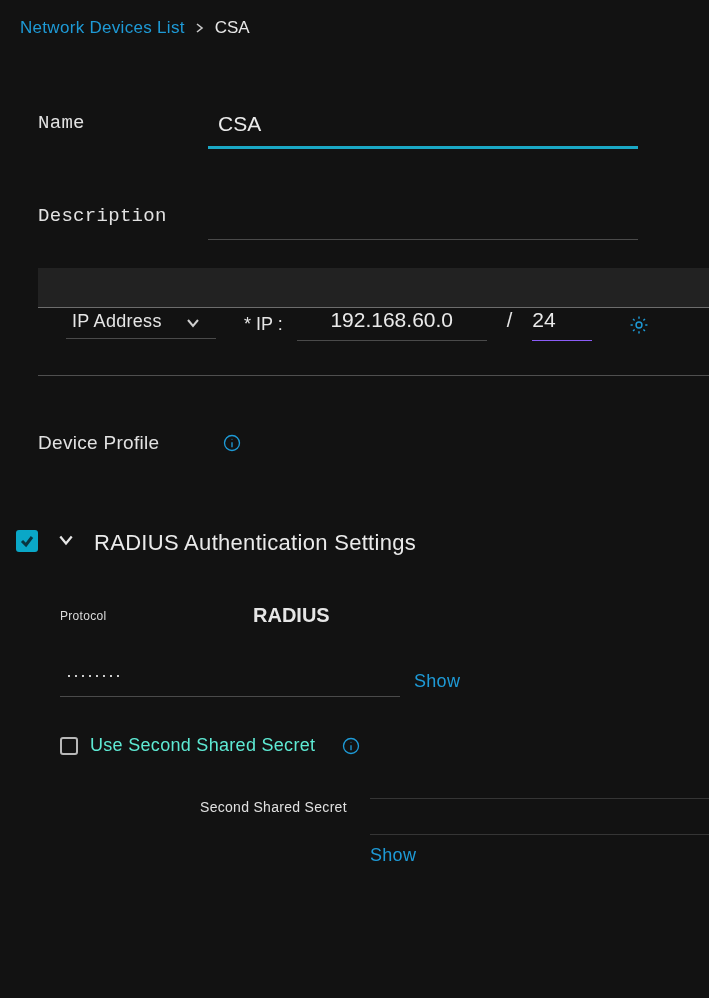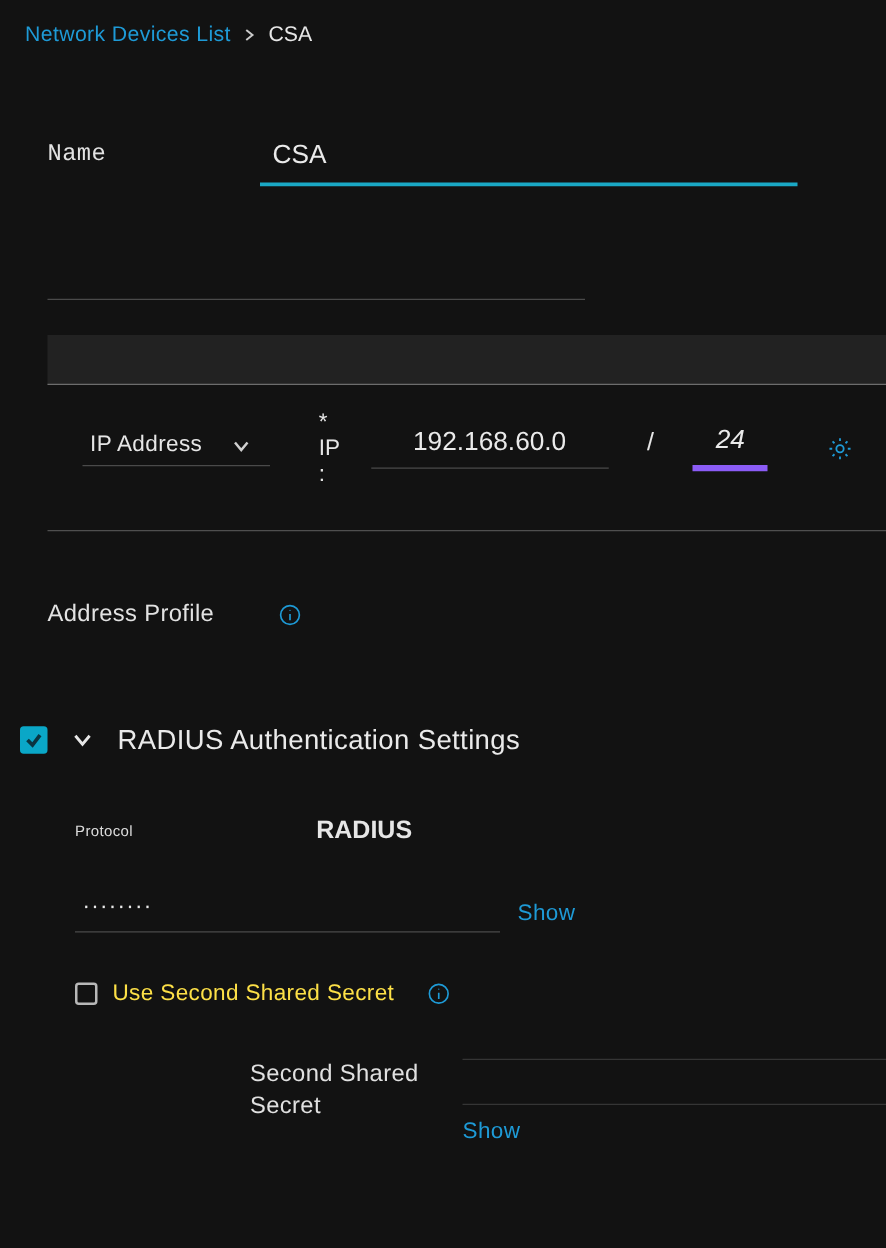--- a/index.html
+++ b/index.html
@@ -38,39 +38,39 @@
     font-weight:500;
     padding: 2px 10px 10px 10px;
     outline:none;
   }
   .text-input.active { border-bottom:3px solid #1aa8c5; }
   .text-input.empty { min-height:30px; }
 
   
   .banner { height:40px; background:#222222; margin: 0 0 0 38px; border-bottom:1px solid #6d6d6d; }
   .ip-row-wrap { border-bottom:1px solid #4f4f4f; margin:0 0 0 38px; }
-  .ip-row2 { display:flex; align-items:center; gap:25px; padding:19px 28px 34px 28px; }
+  .ip-row2 { display:flex; align-items:center; gap:14px; padding:0 28px 34px 28px; }
 
   .dd { display:flex; align-items:center; gap:24px; border-bottom:1px solid #4a4a4a; padding:0 6px 6px 6px; min-width:150px; }
   .dd-label { font-size:18px; color:#e6e6e6; letter-spacing:.3px; }
   .chev-down { width:14px; height:14px; }
   .chev-down svg { width:14px; height:14px; stroke:#cfcfcf; stroke-width:2; fill:none; }
 
   .req { color:#e6e6e6; font-size:18px; padding-left:14px; }
 
   .ip-input {
     width:190px; text-align:center;
     background:transparent; border:none; border-bottom:1px solid #4a4a4a;
     color:#eaeaea; font-size:21px; padding:0 0 8px 0; outline:none;
   }
   .slash { color:#e6e6e6; font-size:20px; padding:0 6px 8px 6px; }
   .mask-input {
-    width:60px; text-align:center;
-    background:transparent; border:none; border-bottom:5px solid #8b5cf6;
-    color:#eaeaea; font-size:21px; padding:0 0 8px 0; outline:none;font-style:italic;
+    width:60px; text-align:left;
+    background:transparent; border:none; border-bottom:1px solid #8b5cf6;
+    color:#eaeaea; font-size:21px; padding:0 0 8px 0; outline:none;
   }
   .gear { margin-left:22px; display:flex; align-items:center; cursor:pointer; }
   .gear svg { width:22px; height:22px; stroke:#1e9ad6; fill:none; stroke-width:1.6; }
 
   
   .profile-row { display:flex; align-items:center; padding:56px 38px 0 38px; }
   .profile-row .label { width:170px; font-size:19px; color:#e2e2e2; letter-spacing:.3px; }
   .profile-field {
     flex:1; display:flex; align-items:center; justify-content:space-between;
     border-bottom:1px solid #4a4a4a; padding:0 4px 10px 0; max-width:430px;
@@ -79,21 +79,21 @@
   .cisco-badge {
     width:26px; height:18px; background:linear-gradient(180deg,#ffffff 0 45%, #cc0000 45% 100%);
     border-radius:1px; display:inline-flex; align-items:center; justify-content:center;
     font-size:7px; font-weight:700; color:#fff; letter-spacing:-.4px; padding-top:7px;
     line-height:1;
   }
   .info-icon { margin-left:14px; display:flex; }
   .info-icon svg { width:20px; height:20px; stroke:#1e9ad6; fill:none; stroke-width:1.6; }
 
   
-  .sect { display:flex; align-items:center; gap:18px; padding:76px 0 0 16px; }
+  .sect { display:flex; align-items:flex-start; gap:18px; padding:76px 0 0 16px; }
   .chk {
     width:22px; height:22px; border-radius:3px; background:#0aa7c7;
     display:flex; align-items:center; justify-content:center; cursor:pointer;
   }
   .chk svg { width:14px; height:14px; stroke:#0a3540; stroke-width:3; fill:none; }
   .chk.empty { background:transparent; border:2px solid #b8b8b8; border-radius:3px; width:18px; height:18px; }
   .sect .chev { width:20px; height:20px; display:flex; align-items:center; justify-content:center; cursor:pointer;}
   .sect .chev svg { width:16px; height:16px; stroke:#e6e6e6; stroke-width:2; fill:none; }
   .sect .sect-title { font-size:22px; font-weight:400; color:#eaeaea; letter-spacing:.3px; }
 
@@ -104,24 +104,24 @@
   .rrow .rlabel { width:160px; font-size:12px; color:#dcdcdc; letter-spacing:.3px;}
   .rrow .rval { font-size:20px; font-weight:700; color:#e6e6e6;margin-left:33px; }
 
   .ss-input {
     width:340px; background:transparent; border:none; border-bottom:1px solid #4a4a4a;
     color:#eaeaea; font-size:18px; padding:0 6px 10px 6px; outline:none; letter-spacing:1px;
   }
   .link { color:#1e9ad6; font-size:18px; cursor:pointer; letter-spacing:.3px; }
 
   .uss-row { display:flex; align-items:center; gap:12px; padding:0 0 42px 0; }
-  .uss-row .uss-label { font-size:18px; color:#fde047; letter-spacing:.3px;}
+  .uss-row .uss-label { font-size:18px; color:#5eead4; letter-spacing:.3px;}
 
   .sss-row { display:flex; align-items:flex-start; gap:20px; padding:0 0 46px 140px; }
-  .sss-label { width:150px; font-size:19px; color:#e0e0e0; line-height:1.32; letter-spacing:.3px;}
+  .sss-label { width:150px; font-size:14px; color:#e0e0e0; line-height:1.32; letter-spacing:.3px;}
   .sss-field {
     flex:1; display:flex; flex-direction:column; gap:10px; max-width:340px;
     border-top:1px solid #353535; padding-top:4px;
   }
 
   input { font-family:inherit; }
 </style>
 </head>
 <body>
 
@@ -139,20 +139,21 @@
 
 
   <div class="block">
     <div class="form-row">
       <div class="label">Name</div>
       <div class="field">
         <input class="text-input active" value="CSA" style="">
       </div>
     </div>
     <div class="form-row" style="padding-bottom:28px;">
+      <div class="label">Description</div>
       <div class="field">
         <input class="text-input empty" value="" style="">
       </div>
     </div>
   </div>
 
   <div class="banner"></div>
 
   <div class="ip-row-wrap">
     <div class="ip-row2">
@@ -171,21 +172,21 @@
       <span class="gear">
         <svg viewBox="0 0 24 24">
             <circle cx="12" cy="12" r="3.2"></circle>
             <path d="M12 2.8v2.4M12 18.8v2.4M21.2 12h-2.4M5.2 12H2.8M18.5 5.5l-1.7 1.7M7.2 16.8l-1.7 1.7M18.5 18.5l-1.7-1.7M7.2 7.2 5.5 5.5"></path>
           </svg>
       </span>
     </div>
   </div>
 
   <div class="profile-row">
-    <div class="label">Address Profile</div>
+    <div class="label">Device Profile</div>
     <span class="info-icon">
       <svg viewBox="0 0 24 24">
           <circle cx="12" cy="12" r="9"></circle>
           <line x1="12" y1="11" x2="12" y2="17"></line>
           <circle cx="12" cy="7.6" r="0.6" fill="#1e9ad6" stroke="none"></circle>
         </svg>
     </span>
   </div>
 
   <div class="sect">

